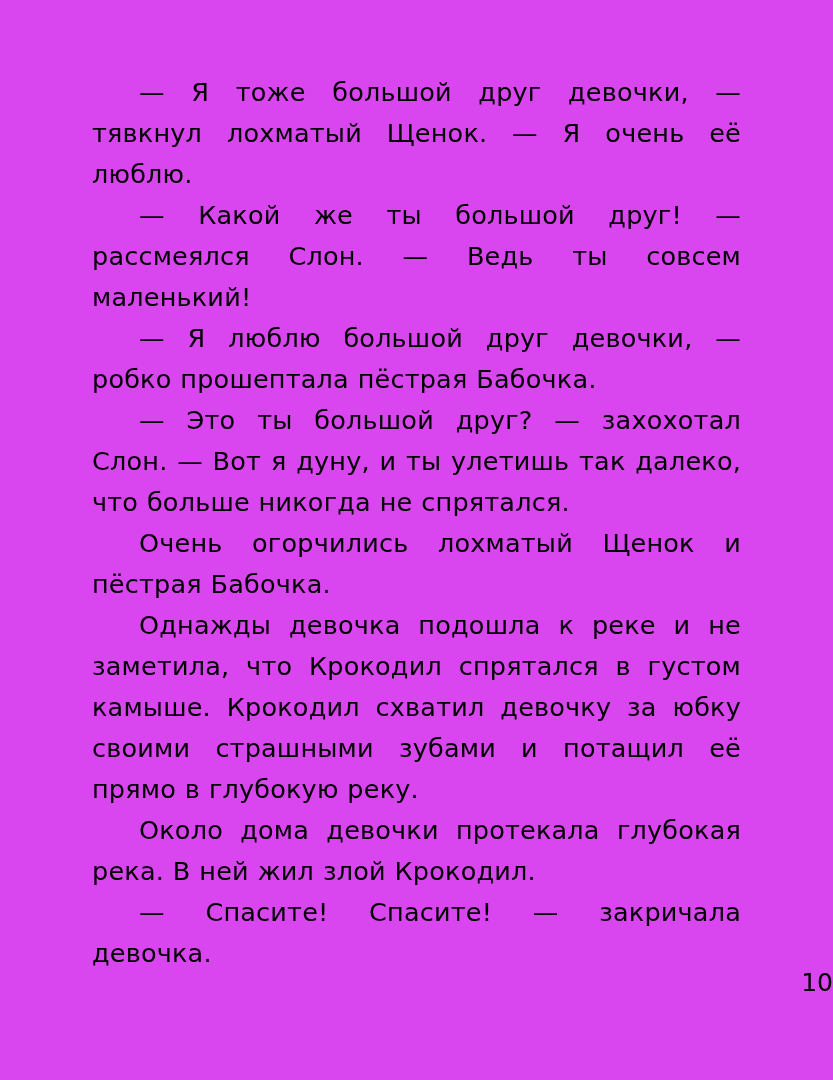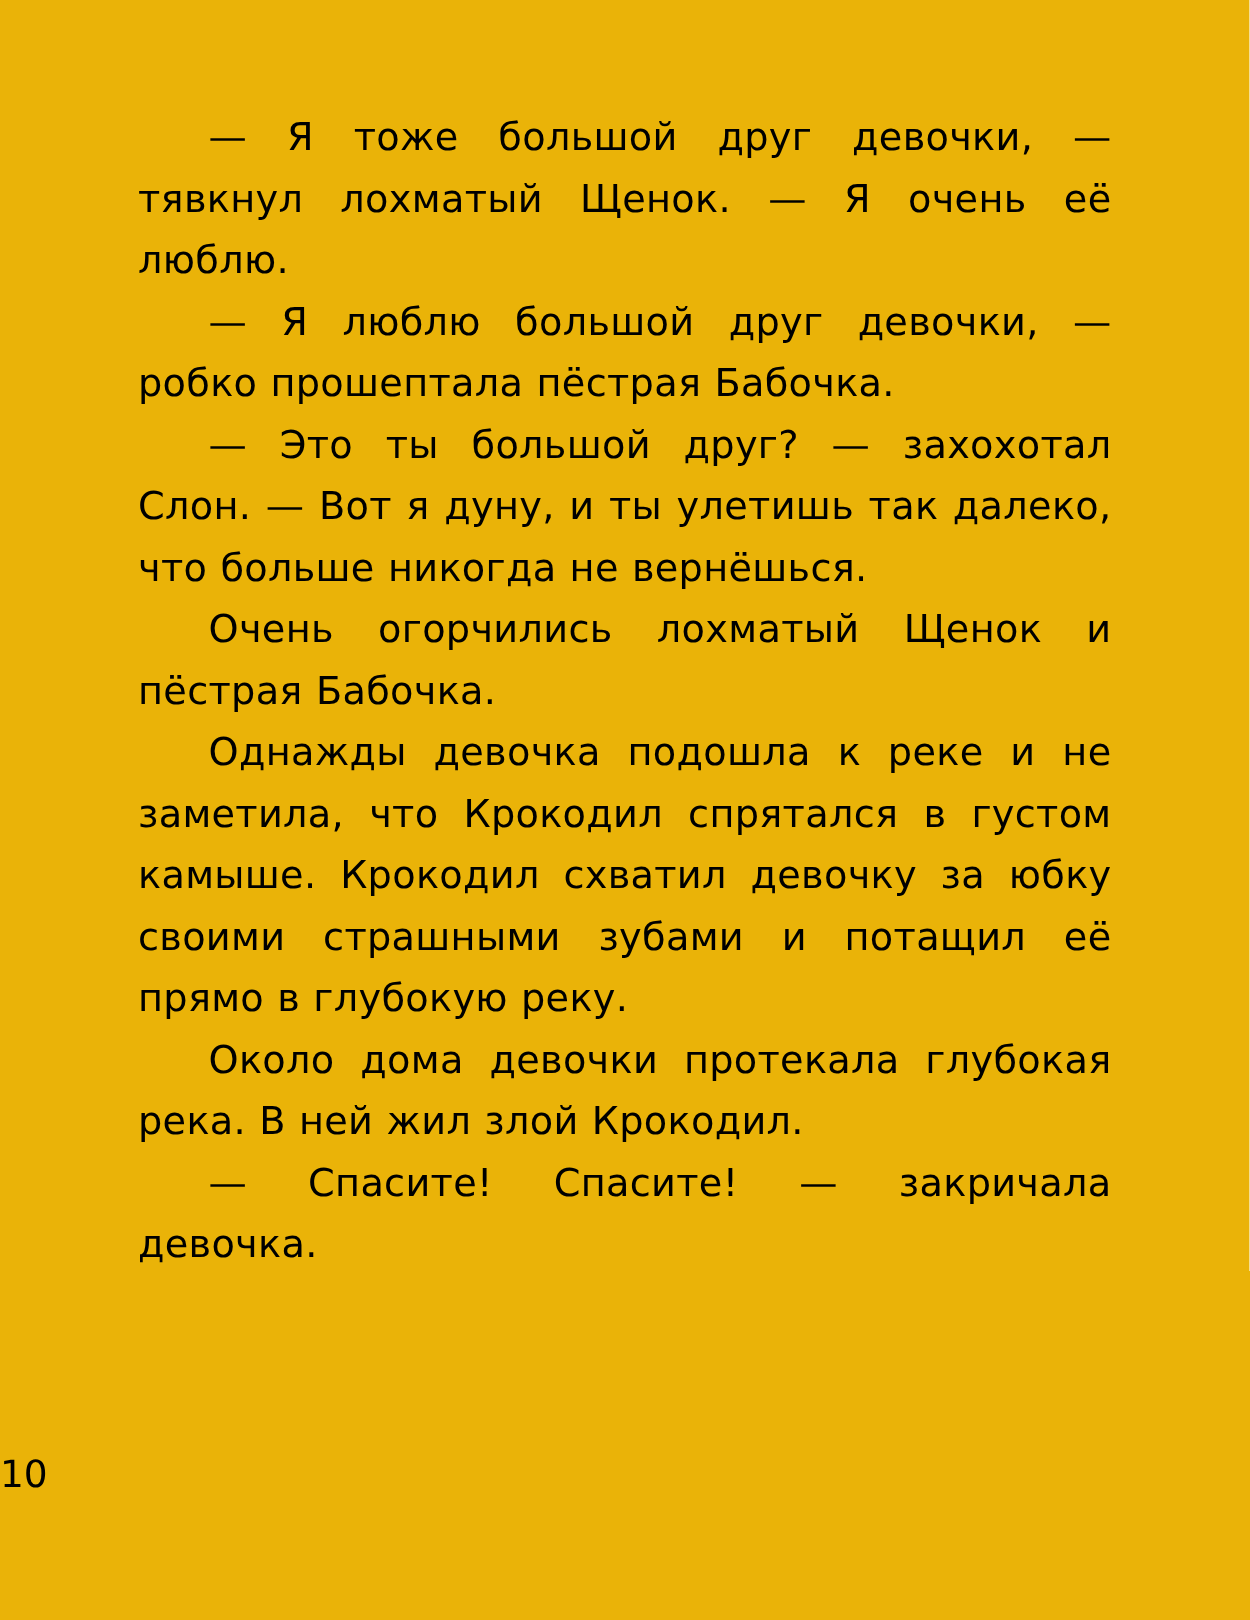--- a/index.html
+++ b/index.html
@@ -13,55 +13,56 @@
     overflow: hidden;
     font-family: "DejaVu Sans", sans-serif;
     color: #000000;
   }
   .page {
     position: relative;
     width: 833px;
     height: 1080px;
     box-sizing: border-box;
     padding: 72px 92px 0 92px;
-    background: #eab308;
+    background: #d946ef;
   }
   .book-text {
     font-size: 25.5px;
     line-height: 41px;
     text-align: justify;
     text-justify: inter-word;
     letter-spacing: 0.2px;
     word-spacing: 0.5px;
     font-weight: 500;
   }
   .book-text p {
     margin: 0 0 0 0;
     text-indent: 47px;
   }
   .page-number {
     position: absolute;
     left: 0;
     right: 0;
     top: 968px;
-    text-align: left;
+    text-align: right;
     font-size: 25px;
     font-weight: 500;
     font-family: "DejaVu Sans", sans-serif;
   }
 </style>
 </head>
 <body>
 
 <div class="page">
 
   <div class="book-text">
     <p>— Я тоже большой друг девочки, — тявкнул лохматый Щенок. — Я очень её люблю.</p>
+    <p>— Какой же ты большой друг! — рассмеялся Слон. — Ведь ты совсем маленький!</p>
     <p>— Я люблю большой друг девочки, — робко прошептала пёстрая Бабочка.</p>
-    <p>— Это ты большой друг? — захохотал Слон. — Вот я дуну, и ты улетишь так далеко, что больше никогда не вернёшься.</p>
+    <p>— Это ты большой друг? — захохотал Слон. — Вот я дуну, и ты улетишь так далеко, что больше никогда не спрятался.</p>
     <p>Очень огорчились лохматый Щенок и пёстрая Бабочка.</p>
     <p>Однажды девочка подошла к реке и не заметила, что Крокодил спрятался в густом камыше. Крокодил схватил девочку за юбку своими страшными зубами и потащил её прямо в глубокую реку.</p>
     <p>Около дома девочки протекала глубокая река. В ней жил злой Крокодил.</p>
     <p>— Спасите! Спасите! — закричала девочка.</p>
   </div>
 
   <div class="page-number">10</div>
 
 </div>
 

